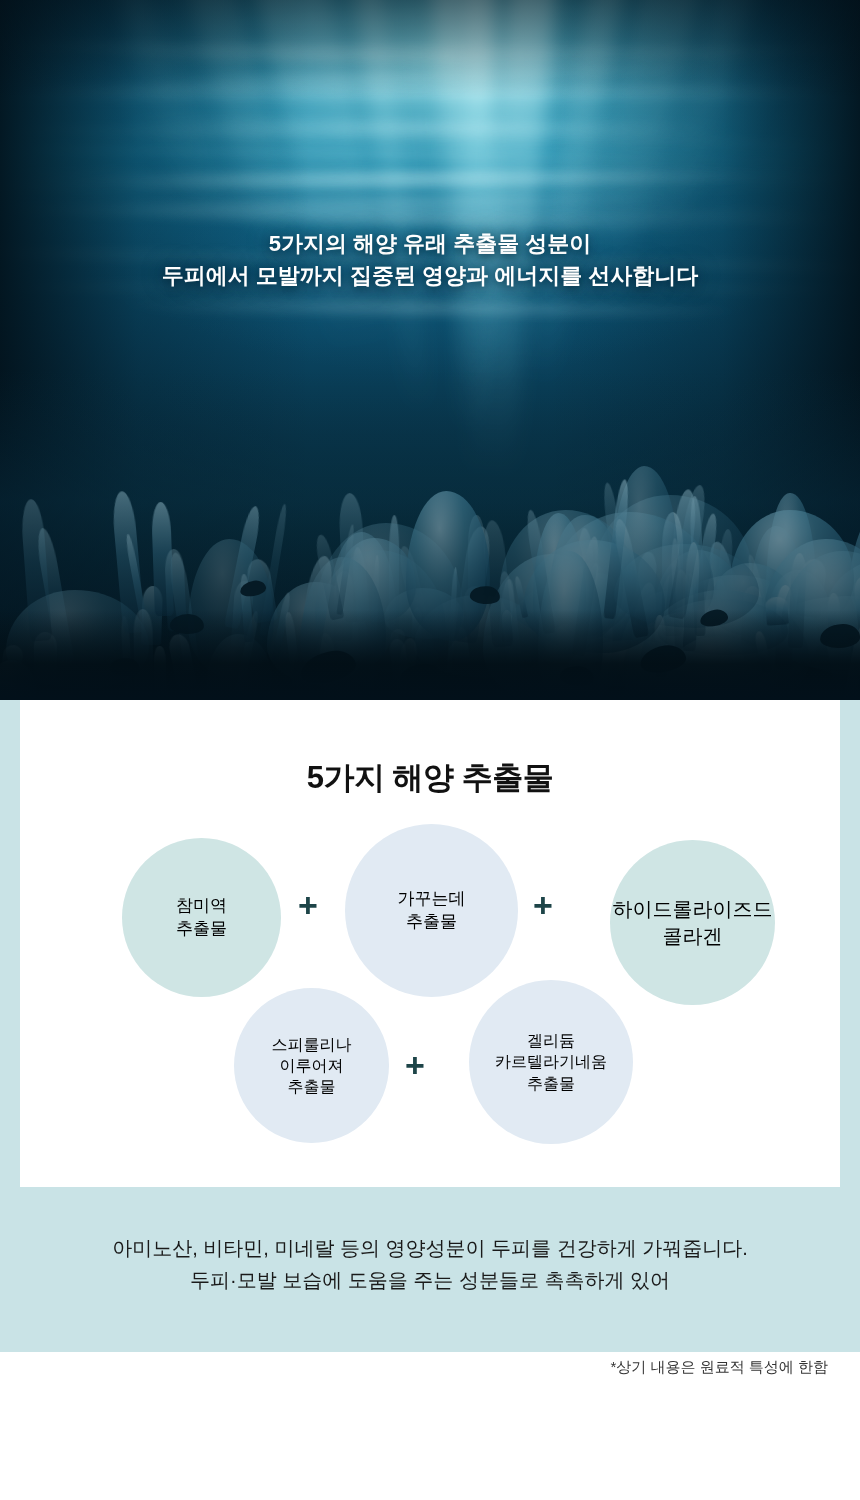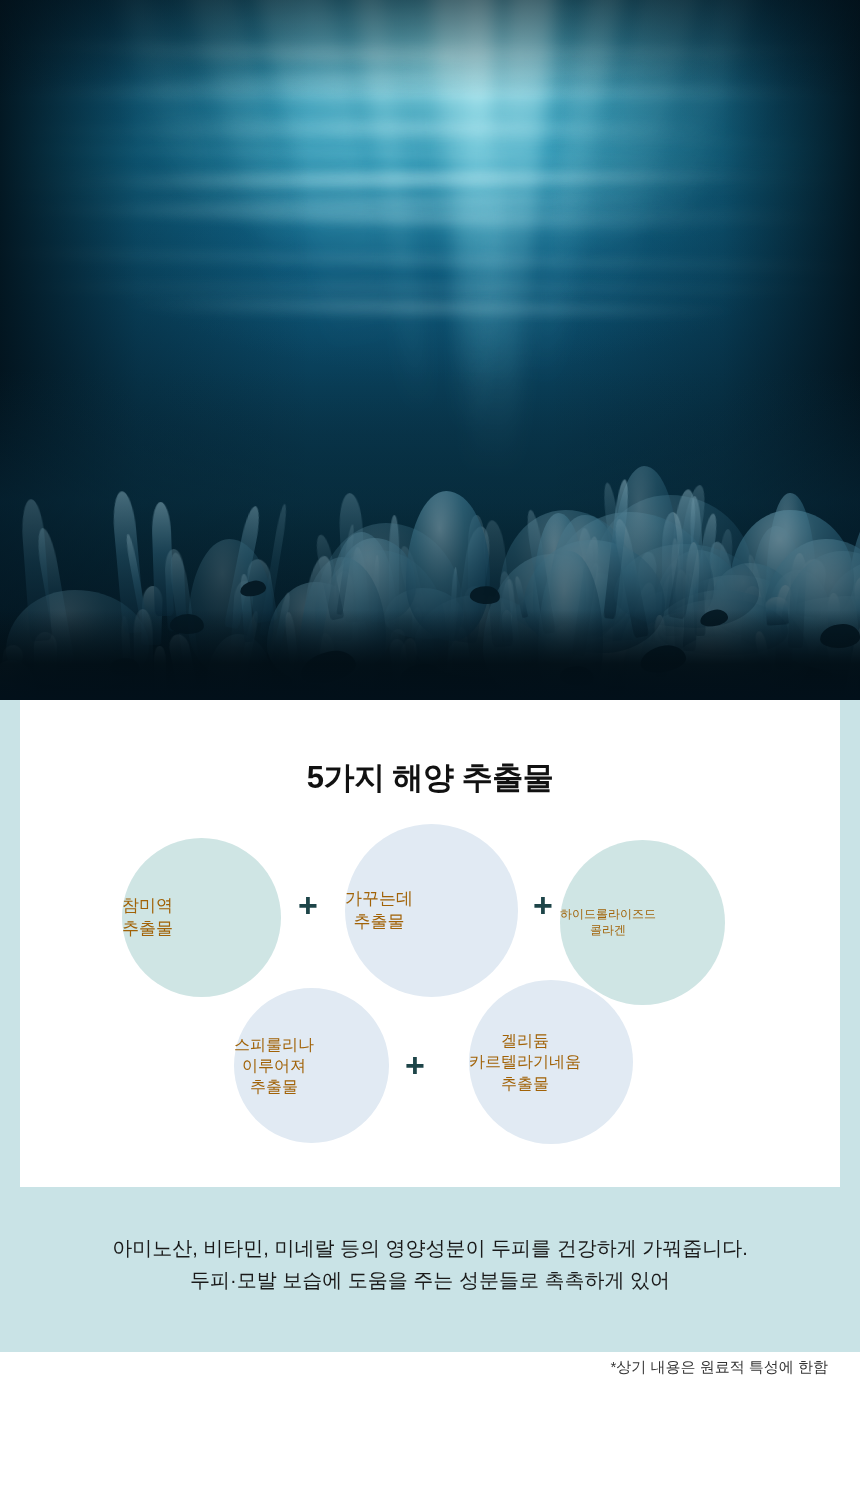--- a/index.html
+++ b/index.html
@@ -166,23 +166,23 @@
     letter-spacing:-0.5px;
     z-index:5;
   }
 
   
   .bubble {
     position:absolute;
     border-radius:50%;
     display:flex;
     align-items:center;
-    justify-content:flex-start;
+    justify-content:center;
     text-align:center;
-    color:#a16207;
+    color:#000000;
     font-weight:500;
     line-height:1.32;
     z-index:5;
   }
   .plus {
     position:absolute;
     color:#1d4448;
     font-size:34px;
     font-weight:700;
     line-height:1;
@@ -405,20 +405,24 @@
           <div class="fish" style="left: 110px; bottom: 24px; width: 30px; height: 18px; transform: rotate(5.7deg);"></div>
           <div class="fish" style="left: 700px; bottom: 74px; width: 28px; height: 16px; transform: rotate(-9deg);"></div>
           <div class="fish" style="left: 560px; bottom: 14px; width: 34px; height: 20px; transform: rotate(8.4deg);"></div>
           <div class="fish" style="left: 240px; bottom: 104px; width: 26px; height: 15px; transform: rotate(-8.9deg);"></div>
         </div>
       <div class="vignette"></div>
       <div class="vignette-top"></div>
     </div>
 
     <div class="hero-text">
+      <div class="hero-sub">
+        <div>5가지의 해양 유래 추출물 성분이</div>
+        <div>두피에서 모발까지 집중된 영양과 에너지를 선사합니다</div>
+      </div>
     </div>
   </div>
 
   <div class="teal-band" style="background: rgb(201, 227, 230);"></div>
   <div class="white-card"></div>
 
   <div class="section-title">5가지 해양 추출물</div>
 
   <div class="bubble" style="left: 122px; top: 838px; width: 159px; height: 159px; font-size: 17px; background: rgb(207, 229, 228);">
     <div>
@@ -431,21 +435,21 @@
 
   <div class="bubble" style="left: 345px; top: 824px; width: 173px; height: 173px; font-size: 17px; background: rgb(225, 234, 243);">
     <div>
       <div>가꾸는데</div>
       <div>추출물</div>
     </div>
   </div>
 
   <div class="plus" style="left: 533px; top: 888px; color: rgb(29, 68, 72);">+</div>
 
-  <div class="bubble" style="left: 560px; top: 840px; width: 165px; height: 165px; font-size: 12px; background: rgb(207, 229, 228);">
+  <div class="bubble" style="left: 610px; top: 840px; width: 165px; height: 165px; font-size: 20px; background: rgb(207, 229, 228);">
     <div>
       <div>하이드롤라이즈드</div>
       <div>콜라겐</div>
     </div>
   </div>
 
   <div class="bubble" style="left: 234px; top: 988px; width: 155px; height: 155px; font-size: 16px; background: rgb(225, 234, 243);">
     <div>
       <div>스피룰리나</div>
       <div>이루어져</div>

